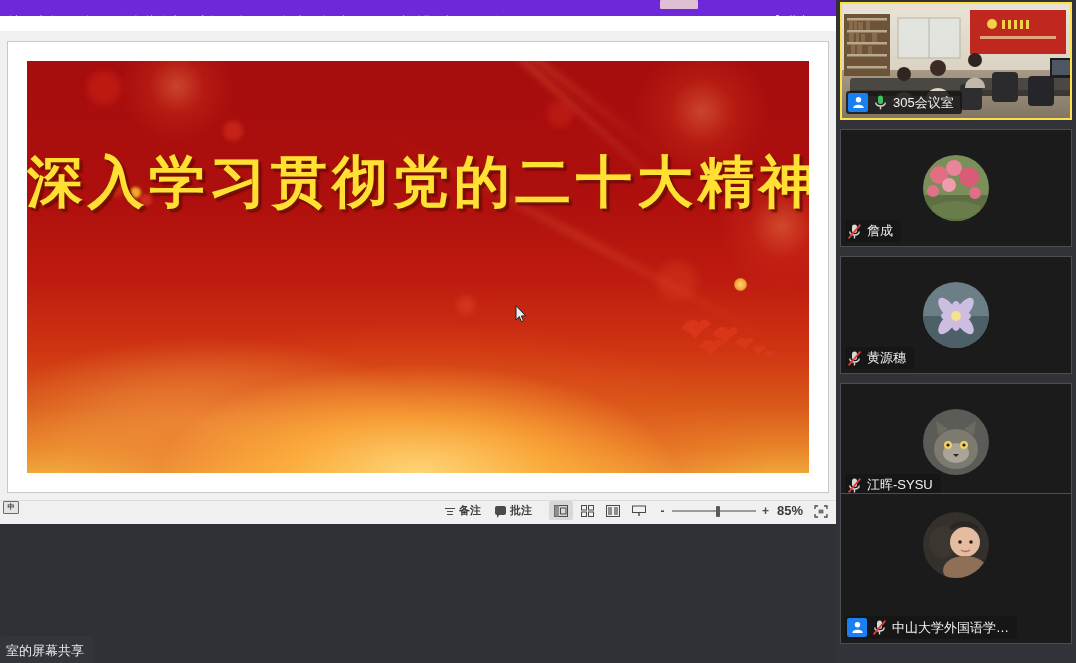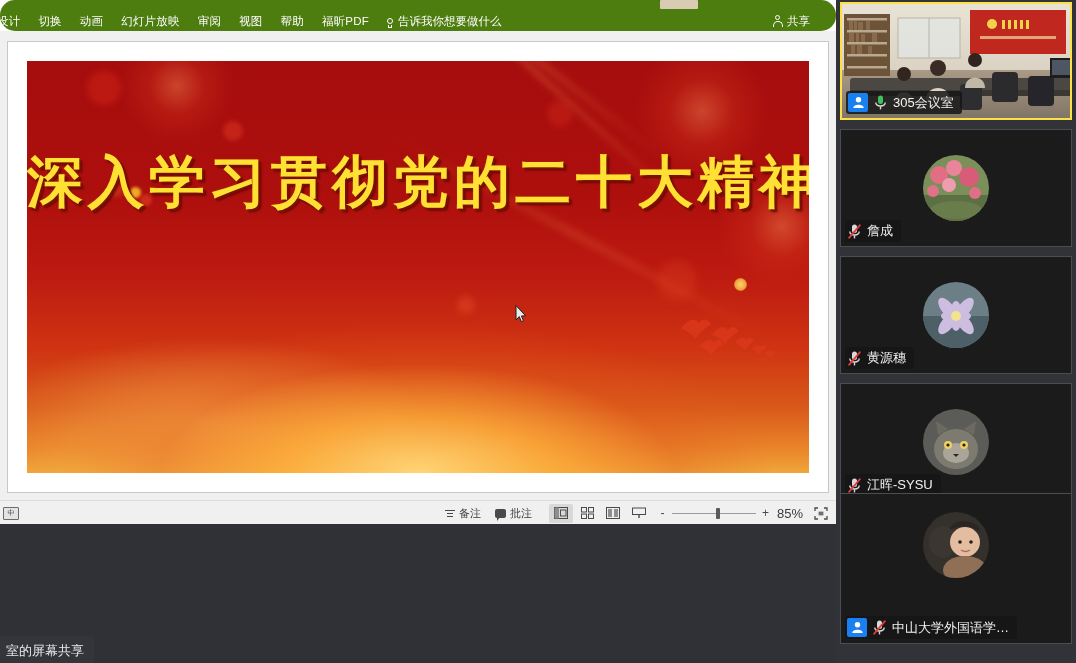--- a/index.html
+++ b/index.html
@@ -19,23 +19,22 @@
 
   
   .ppt-window {
     position: absolute; left: 0; top: 0;
     width: 836px; height: 524px;
     background: #ffffff;
     overflow: hidden;
   }
   .ribbon-bar {
     position: absolute; left: 0; top: 0;
-    width: 836px; height: 31px;
-    background: #4d7c0f;
-    border-radius: 15px;
+    width: 836px; height: 16px;
+    background: #6d28d9;
   }
   .quick-chip {
     position: absolute; left: 660px; top: 0px;
     width: 38px; height: 9px;
     background: #f3d9d1; opacity: .85;
     border-radius: 1px;
   }
   .menu-row {
     position: absolute; left: 0; top: 11px;
     height: 20px;
@@ -177,21 +176,21 @@
   }
 
   .cursor-arrow { position:absolute; left:515px; top:274px; width:12px; height:18px; }
 
   
   .status-bar {
     position: absolute; left: 0; top: 500px;
     width: 836px; height: 24px;
     background: #f0f0f0;
     border-top: 1px solid #dcdcdc;
-    display: flex; align-items: center;
+    display: flex; align-items: flex-start; font-weight: bold;
   }
   .status-left { display:flex; align-items:center; padding-left:3px; gap:5px; }
   .lang-chip {
     width:14px; height:11px; border:1px solid #6b6b6b; border-radius:1px;
     font-size:7px; color:#3a3a3a; line-height:10px; text-align:center;
     background:#e4e4e4; overflow:hidden;
   }
   .status-right {
     margin-left:auto; display:flex; align-items:center; gap:0px; padding-right:6px;
   }

